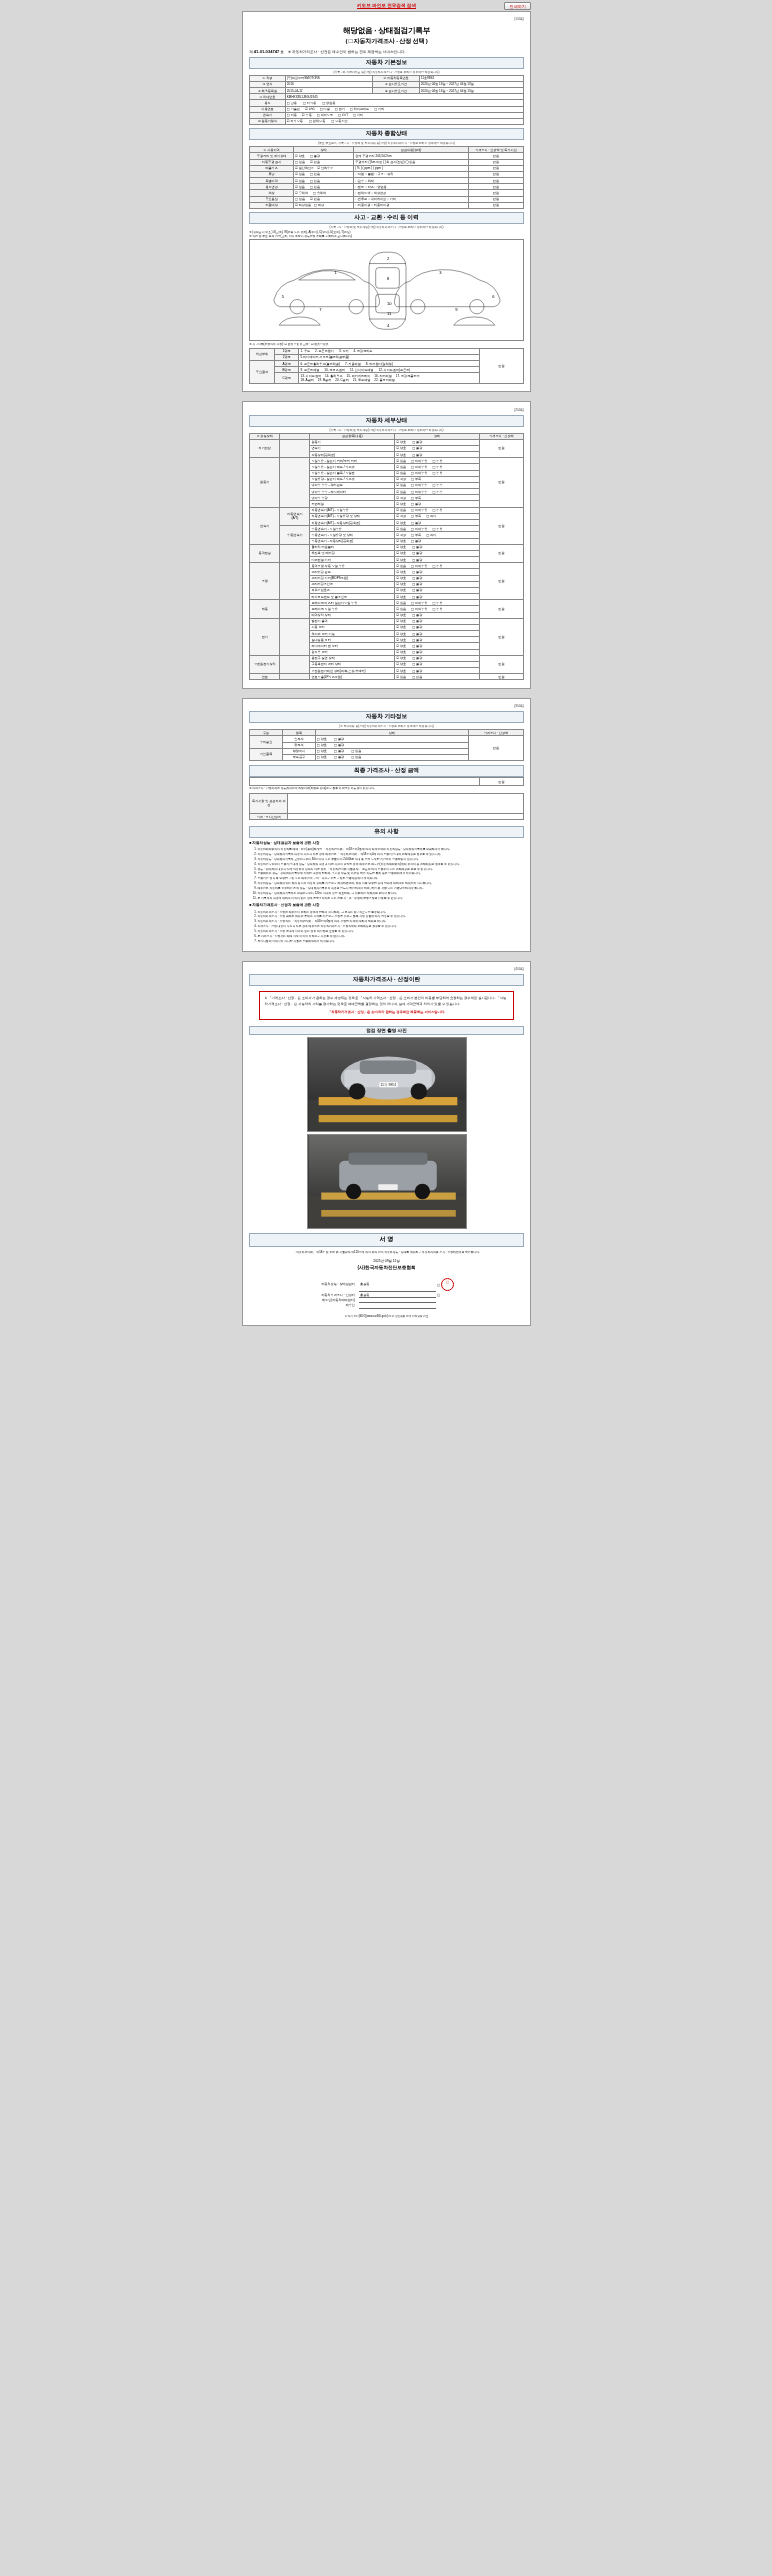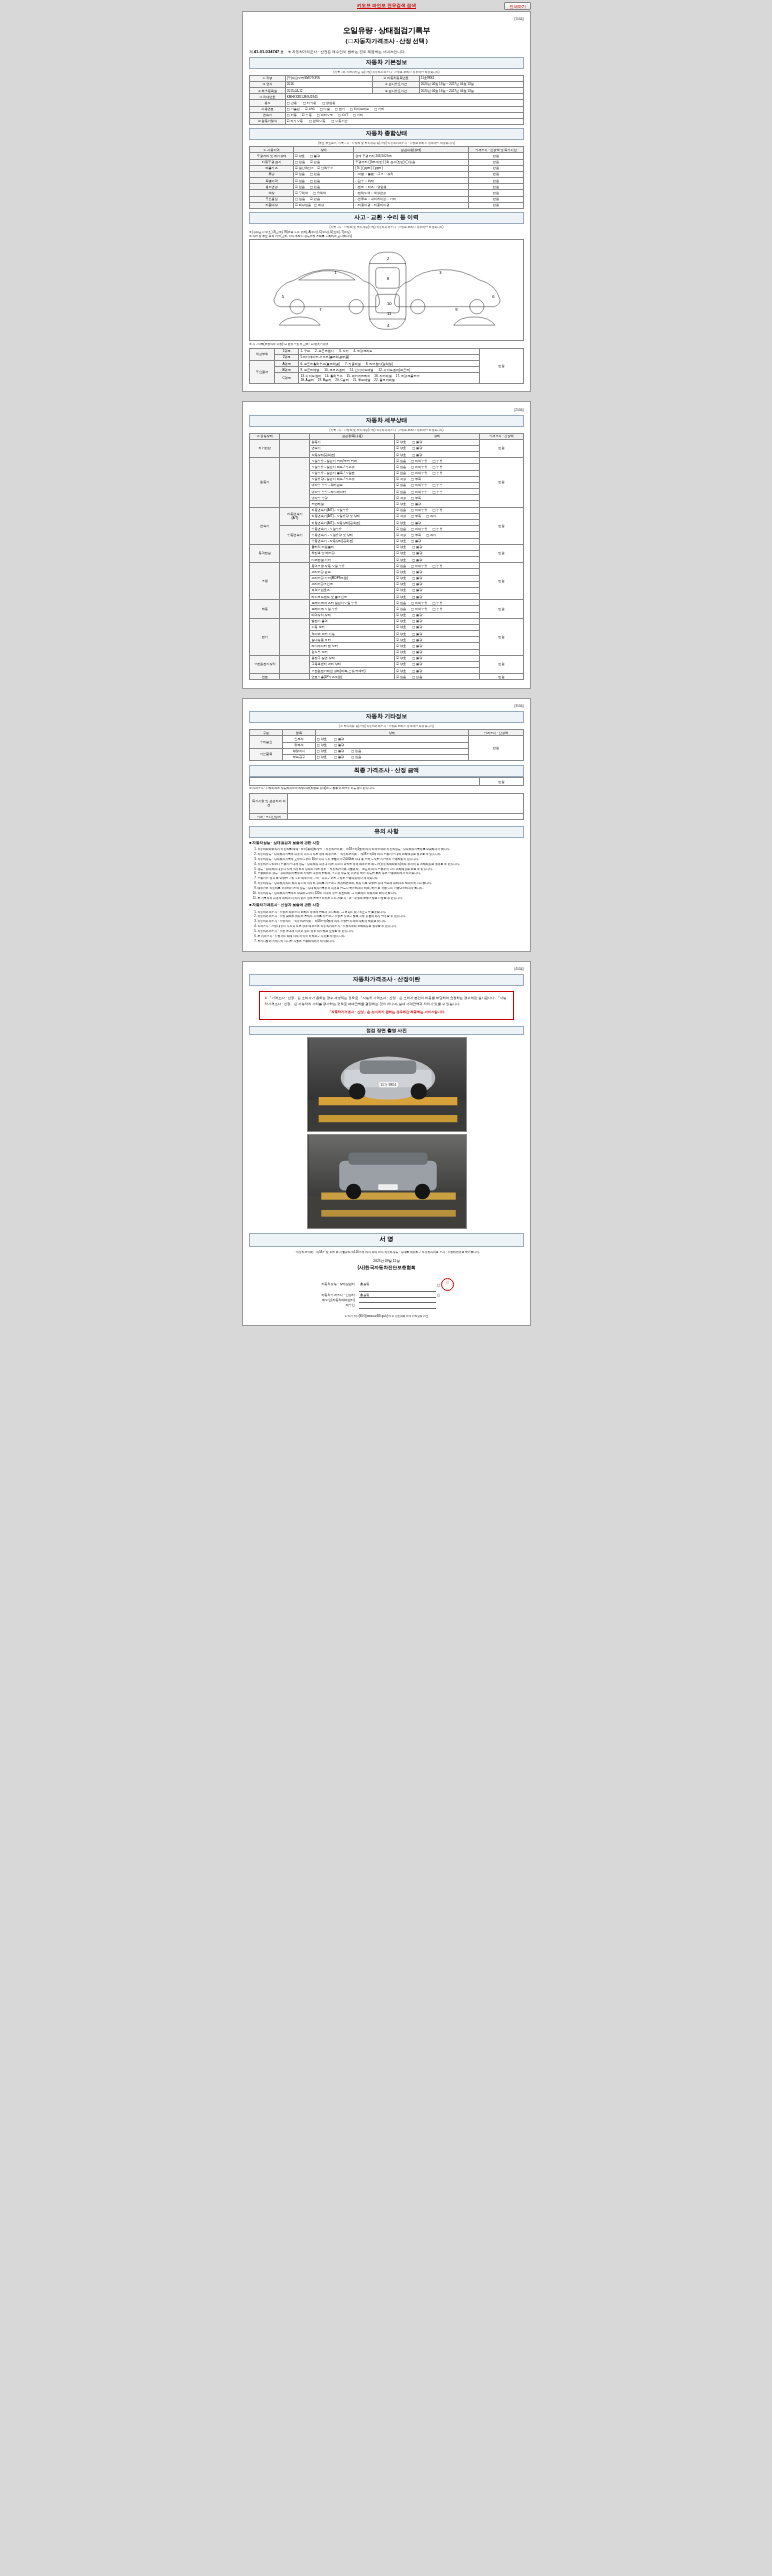--- a/index.html
+++ b/index.html
@@ -79,21 +79,21 @@
 <div class="page-wrap">
 
   <div class="topbar">
     <span class="link">키오브 파인보 전우검색 검색</span>
     <span class="print-btn">인쇄하기</span>
   </div>
 
   <div class="sheet">
     <div class="pageno">(1/4쪽)</div>
 
-    <h1 class="doc-title">오일유량 · 상태점검기록부</h1>
+    <h1 class="doc-title">해당없음 · 상태점검기록부</h1>
     <h2 class="doc-sub">( □ 자동차가격조사 · 산정 선택 )</h2>
 
     <div class="docno">
       <span>제</span>
       <b>41-01-034747</b>
       <span>호</span>
       <span style="margin-left:3.1px">※ 자동차가격조사 · 산정은 매수인이 원하는 경우 제공하는 서비스입니다.</span>
     </div>
 
     <div class="sec-title">자동차 기본정보</div>

